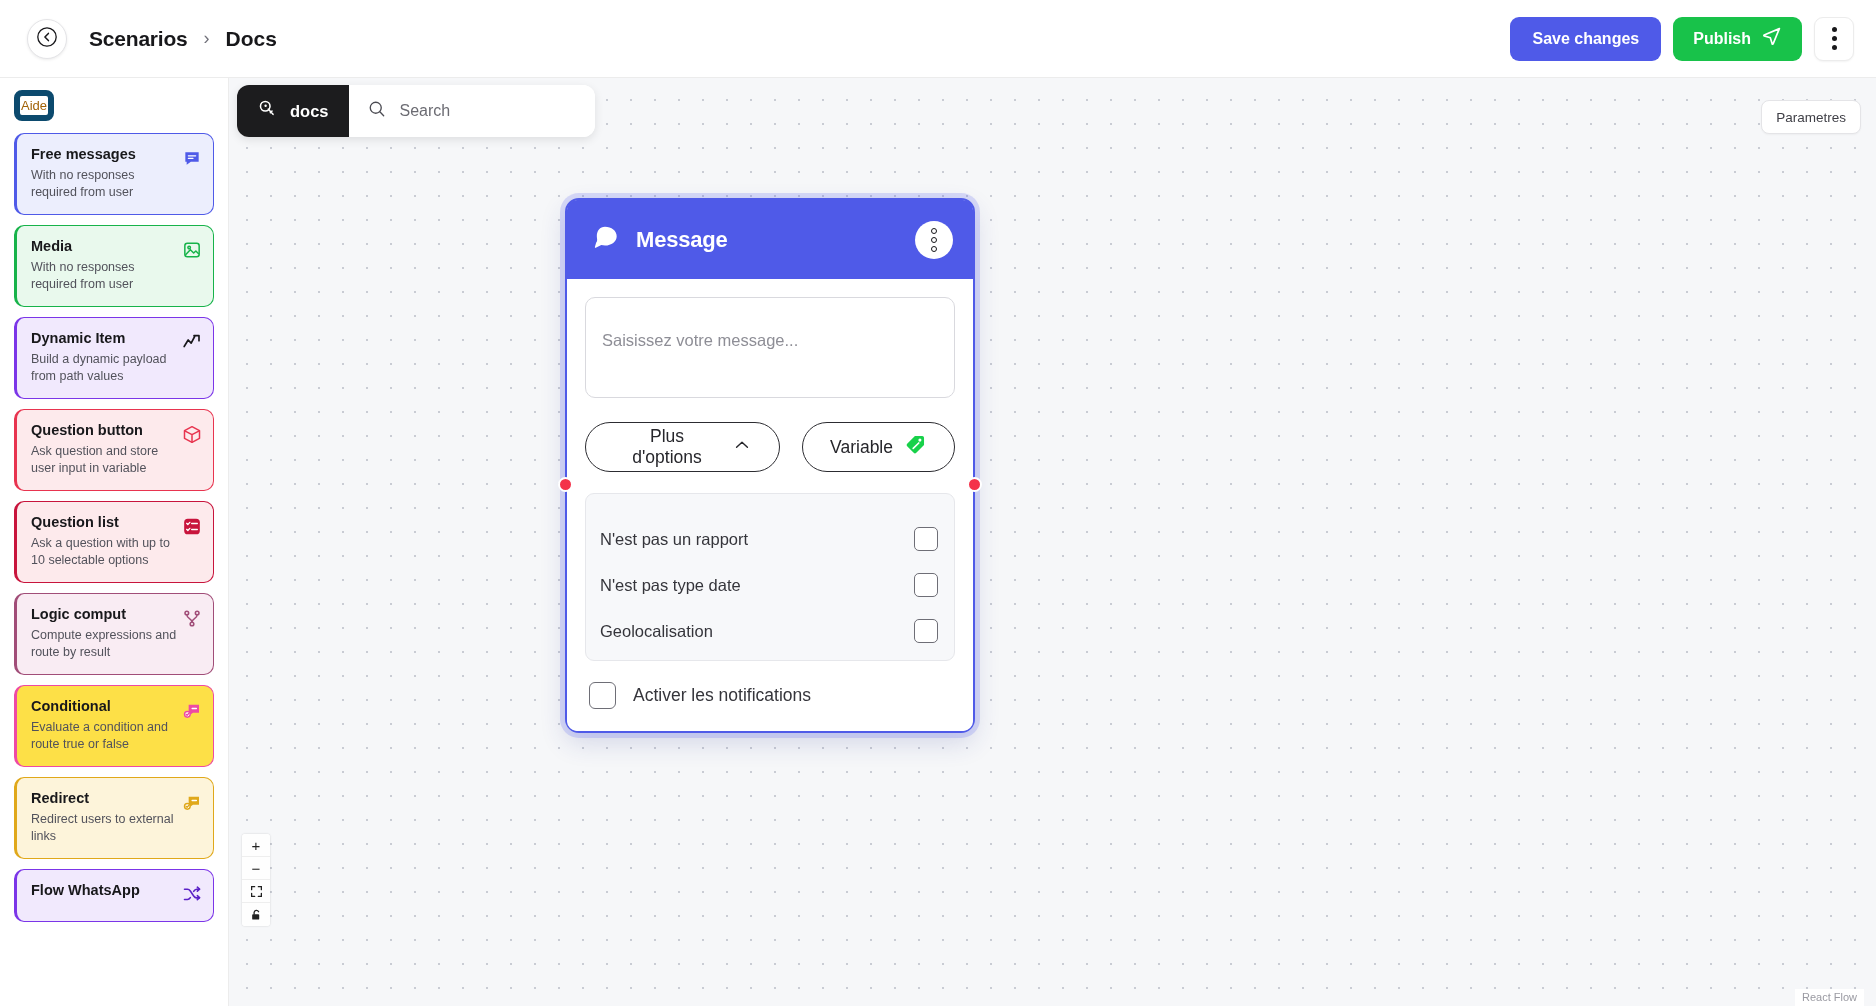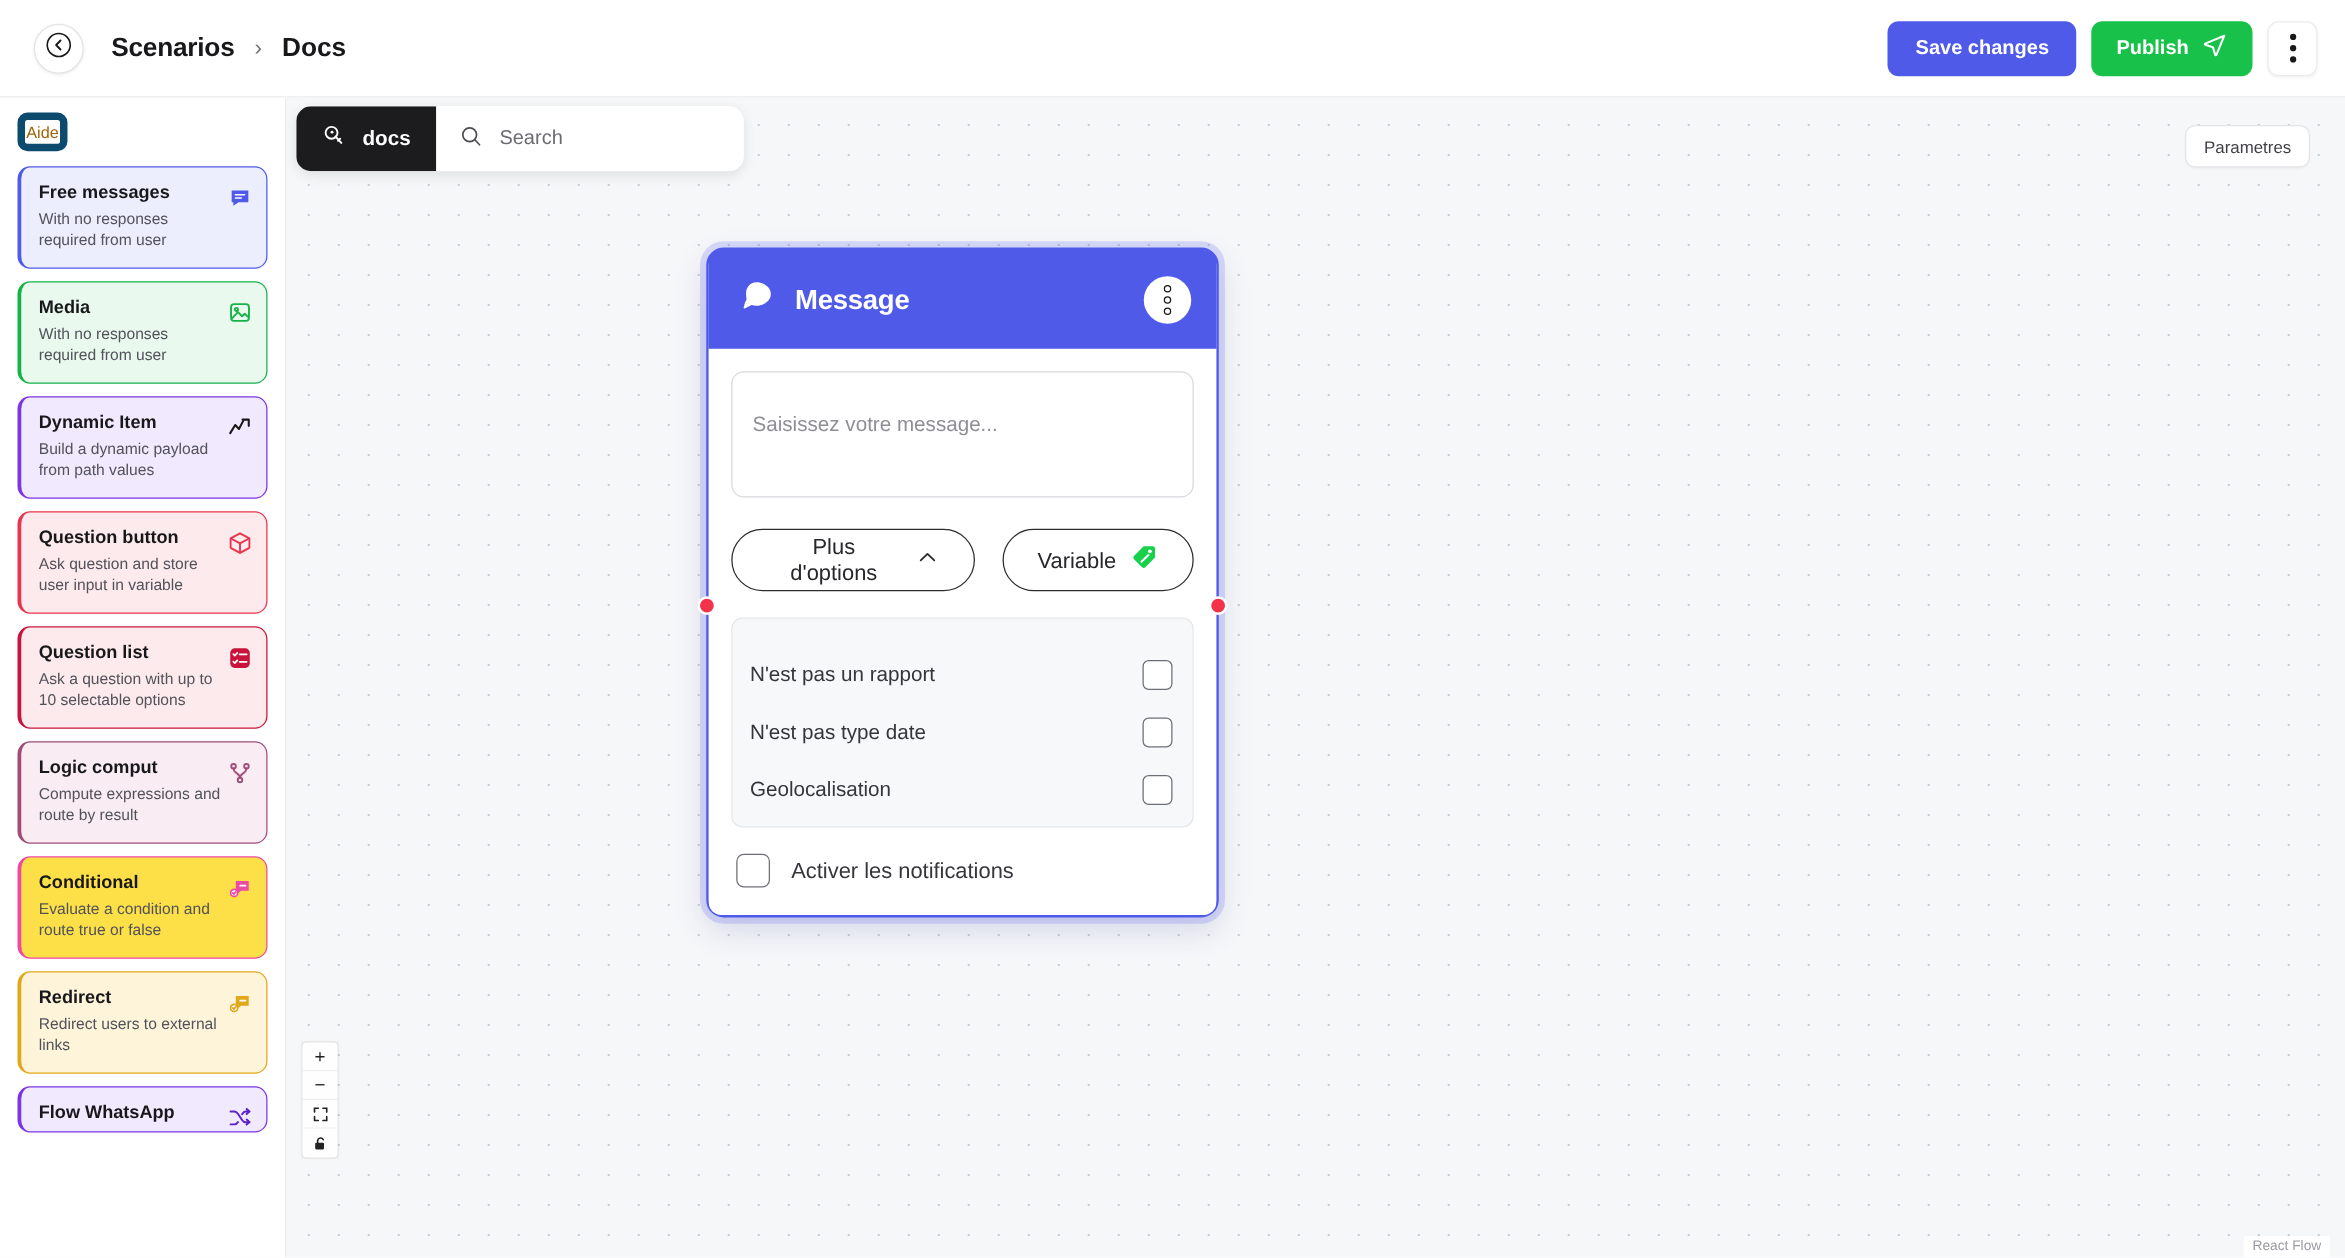--- a/index.html
+++ b/index.html
@@ -91,21 +91,21 @@
     gap: 11px; padding: 0 20px 0 20px; font-size: 16.5px; font-weight: 600;
   }
   .search-wrap { display: flex; align-items: center; gap: 13px; padding: 0 22px 0 18px; background: #fff; width: 246px; }
   .search-input {
     border: none; outline: none; font-size: 16px; color: #3f3f46;
     font-family: "Liberation Sans", sans-serif; width: 100%; background: transparent;
   }
   .search-input::placeholder { color: #6b6b72; }
 
   .params-btn {
-    position: absolute; top: 22px; right: 28px; height: 34px; padding: 0 14px;
+    position: absolute; top: 22px; right: 15px; height: 34px; padding: 0 14px;
     border-radius: 8px; border: 1px solid #e4e4e7; background: #fff;
     font-size: 13.5px; color: #3f3f46; display: flex; align-items: center;
     font-family: "Liberation Sans", sans-serif; cursor: pointer;
     box-shadow: 0 1px 2px rgba(0,0,0,.04);
   }
 
   
   .msg-node {
     position: absolute; left: 336px; top: 120px; width: 410px;
     border-radius: 14px; background: #fff; border: 2.5px solid #4f5ae8;
@@ -297,21 +297,21 @@
         <div class="node-desc">Redirect users to external links</div>
         <span class="node-icon">
           <svg width="21" height="21" viewBox="0 0 24 24">
             <path d="M8 5.2h12.4v9.4h-7.2L9 17.6v-3H8Z" fill="#e0a81a"></path>
             <path d="M12.2 9.6h5" stroke="#fff" stroke-width="1.7" stroke-linecap="round"></path>
             <circle cx="6.4" cy="16.6" r="3.4" fill="#fff" stroke="#e0a81a" stroke-width="1.7"></circle>
             <path d="M4.9 16.6 6.1 17.8 8 15.6" stroke="#e0a81a" stroke-width="1.6" fill="none" stroke-linecap="round" stroke-linejoin="round"></path>
           </svg>
         </span>
       </div>
-      <div class="node-card" style="background: rgb(241, 233, 253); border-color: rgb(123, 53, 232); padding-bottom: 2px;">
+      <div class="node-card" style="background: rgb(241, 233, 253); border-color: rgb(123, 53, 232); padding-bottom: 18px;">
         <div class="node-title">Flow WhatsApp</div>
         <span class="node-icon">
           <svg width="21" height="21" viewBox="0 0 24 24">
             <path d="M3 5.6h3.6c1.5 0 2.5.9 3.4 2.2l4 6c.9 1.3 1.9 2.2 3.4 2.2H21M3 18h3.6c1.5 0 2.5-.9 3.4-2.2M14 8.2c.9-1.5 2-2.6 3.4-2.6H21" stroke="#5b21c7" stroke-width="1.9" fill="none" stroke-linecap="round" stroke-linejoin="round"></path>
             <path d="M18.4 3.2 21 5.6l-2.6 2.4M18.4 13.4 21 15.8l-2.6 2.4" stroke="#5b21c7" stroke-width="1.9" fill="none" stroke-linecap="round" stroke-linejoin="round"></path>
           </svg>
         </span>
       </div>
     </div>
 </div>

